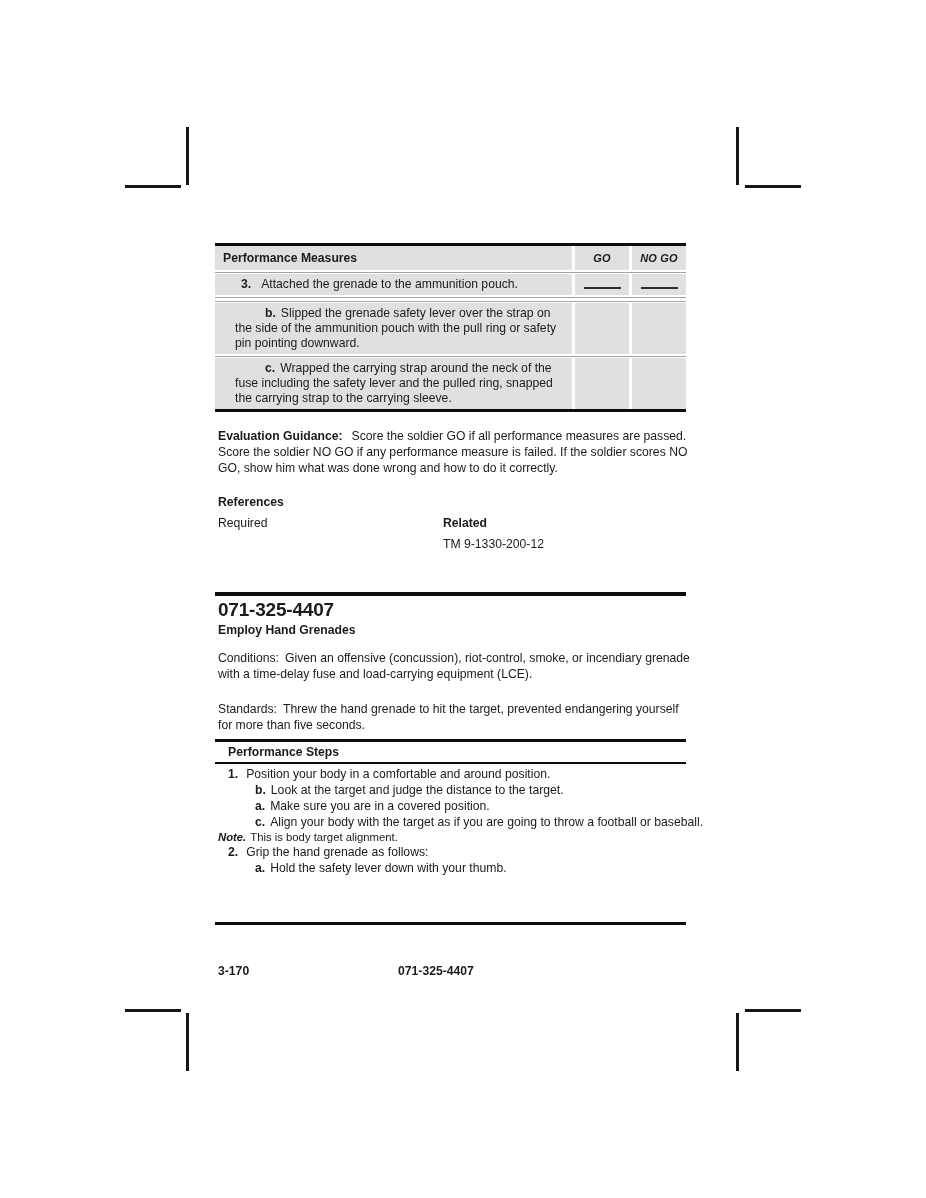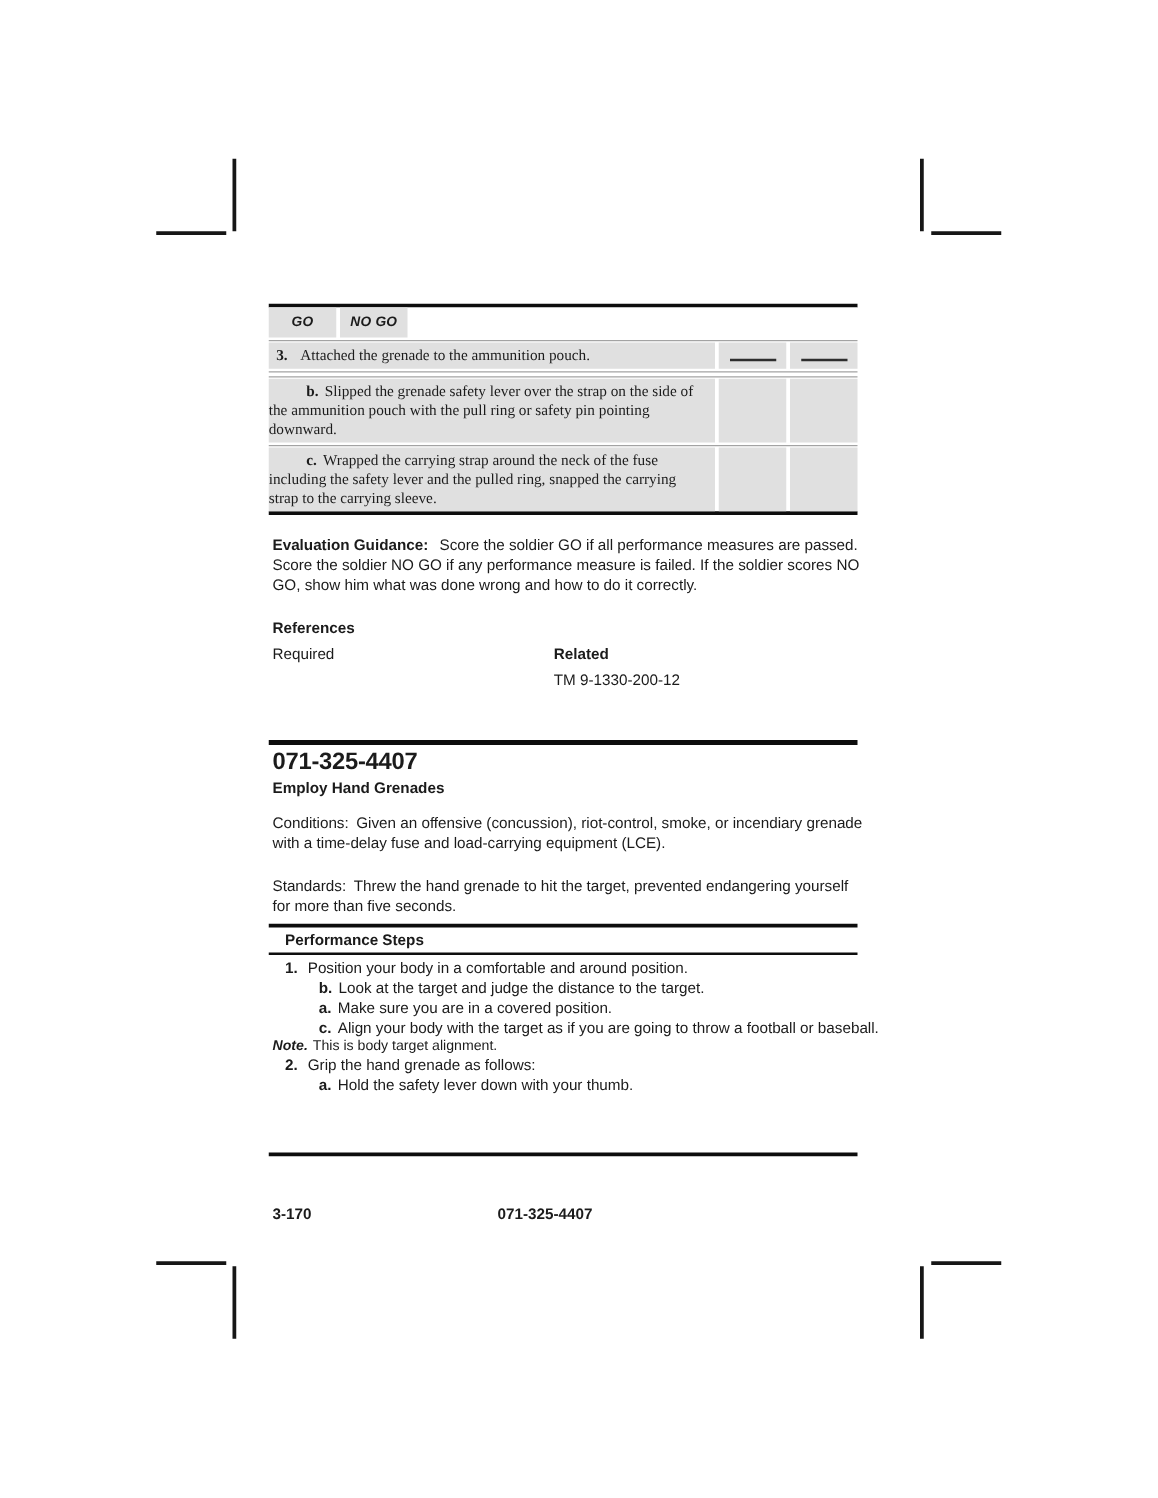--- a/index.html
+++ b/index.html
@@ -26,21 +26,21 @@
   .t-main { flex: 1; }
   .t-go, .t-nogo { width: 54px; flex: none; display: flex; align-items: center; justify-content: center; }
   .t-head .t-cell { display: flex; align-items: center; }
   .t-head { height: 24px; }
   .t-head .t-main { padding-left: 8px; }
   .t-head-label { font-weight: 700; font-size: 12.2px; }
   .t-go-label { font-weight: 700; font-size: 11px; letter-spacing: .2px; font-style: italic; }
   .t-sep { background: #ffffff; padding: 1.5px 0; }
   .t-sep-line { height: 1px; background: #a3a3a3; }
   .t-item { line-height: 15px; }
-  .t-item p { padding: 3px 6px 3px 0; font-family: Liberation Serif, serif; }
+  .t-item p { padding: 3px 6px 3px 20px; }
   .ti-first { text-indent: 6px; }   
   .ti-sub   { text-indent: 30px; }  
   .t-num { font-weight: 700; margin-right: 10px; }
   .t-num-sub { font-weight: 700; margin-right: 5px; }
   .t-blankcell { align-items: flex-end; }
   .blank-line { display: block; width: 37px; height: 2px; background: #2e2e2e; margin-bottom: 6px; }
 
   
   .para { position: absolute; width: 472px; }
   .lead { font-weight: 400; margin-right: 6px; }
@@ -87,20 +87,23 @@
 <div class="mark" style="left:745px; top:185px; width:56px; height:3px;"></div>
 <div class="mark" style="left:125px; top:1009px; width:56px; height:3px;"></div>
 <div class="mark" style="left:186px; top:1013px; width:3px; height:58px;"></div>
 <div class="mark" style="left:745px; top:1009px; width:56px; height:3px;"></div>
 <div class="mark" style="left:736px; top:1013px; width:3px; height:58px;"></div>
 
 <div class="tbl">
   <div class="black-rule t-top"></div>
 
   <div class="t-row t-head">
+    <div class="t-cell t-main">
+      <span class="t-head-label">Performance Measures</span>
+    </div>
     <div class="t-cell t-go">
       <span class="t-go-label">GO</span>
     </div>
     <div class="t-cell t-nogo">
       <span class="t-go-label">NO GO</span>
     </div>
   </div>
 
   <div class="t-sep">
       <div class="t-sep-line"></div>

